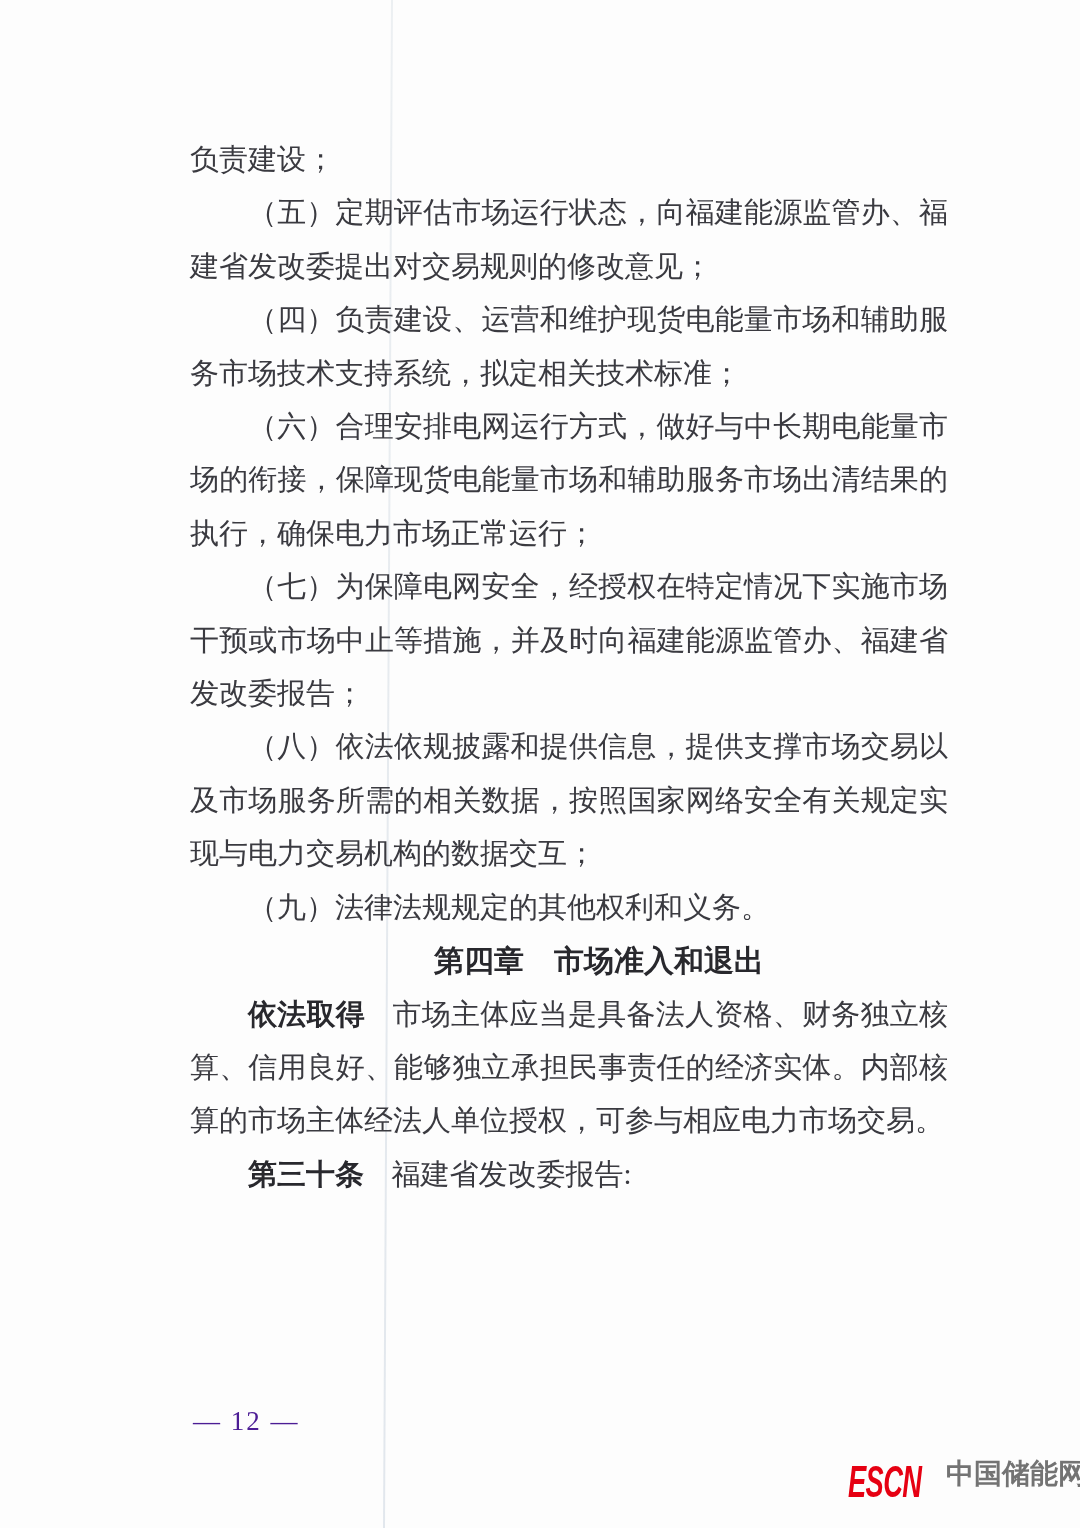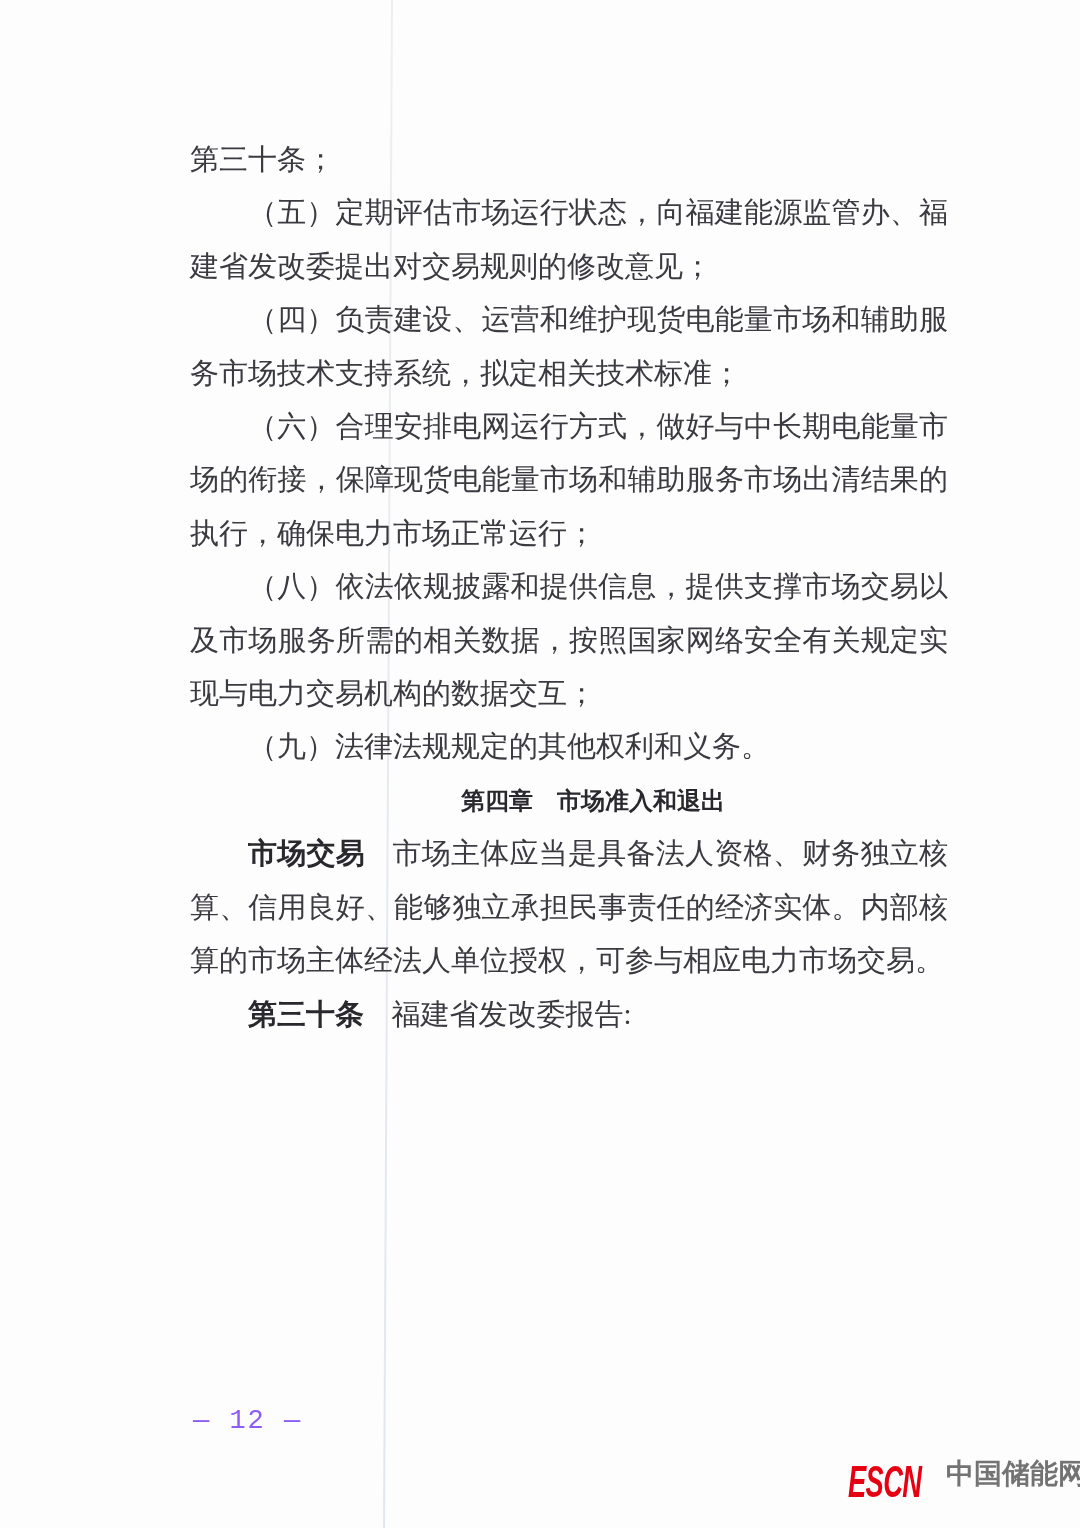--- a/index.html
+++ b/index.html
@@ -34,37 +34,37 @@
     text-justify: inter-ideograph;
   }
   .content p { margin: 0; text-indent: 2em; }
   .content p.no-indent { text-indent: 0; }
   .chapter-heading {
     margin: 0;
     text-indent: 0;
     text-align: center;
     font-family: "Liberation Sans", sans-serif;
     font-weight: 700;
-    font-size: 24px;
+    font-size: 30px;
     color: #28282d;
     line-height: 53.4px;
   }
   .article-lead {
     font-family: "Liberation Sans", sans-serif;
     font-weight: 700;
     color: #28282d;
     margin-right: 0.95em;
   }
   .page-number {
     position: absolute;
     left: 193px; top: 1406px;
     font-size: 27px;
     letter-spacing: 2px;
-    color: #8b5cf6;
-    font-family: Liberation Mono, monospace;
+    color: #4c1d95;
+    font-family: Liberation Serif, serif;
   }
   .logo {
     position: absolute;
     left: 848px; top: 1460px;
     display: flex;
     align-items: flex-start;
     white-space: nowrap;
   }
   .logo-latin {
     display: inline-block;
@@ -86,30 +86,31 @@
   }
 </style>
 </head>
 <body>
 
 <div class="page">
 
   <div class="crease"></div>
 
   <div class="content">
-    <p class="no-indent">第三十条；</p>
+    <p class="no-indent">负责建设；</p>
     <p>（五）定期评估市场运行状态，向福建能源监管办、福建省发改委提出对交易规则的修改意见；</p>
     <p>（四）负责建设、运营和维护现货电能量市场和辅助服务市场技术支持系统，拟定相关技术标准；</p>
     <p>（六）合理安排电网运行方式，做好与中长期电能量市场的衔接，保障现货电能量市场和辅助服务市场出清结果的执行，确保电力市场正常运行；</p>
+    <p>（七）为保障电网安全，经授权在特定情况下实施市场干预或市场中止等措施，并及时向福建能源监管办、福建省发改委报告；</p>
     <p>（八）依法依规披露和提供信息，提供支撑市场交易以及市场服务所需的相关数据，按照国家网络安全有关规定实现与电力交易机构的数据交互；</p>
     <p>（九）法律法规规定的其他权利和义务。</p>
 
     <p class="chapter-heading">第四章　市场准入和退出</p>
 
-    <p><span class="article-lead">市场交易</span><span>市场主体应当是具备法人资格、财务独立核算、信用良好、能够独立承担民事责任的经济实体。内部核算的市场主体经法人单位授权，可参与相应电力市场交易。</span></p>
+    <p><span class="article-lead">依法取得</span><span>市场主体应当是具备法人资格、财务独立核算、信用良好、能够独立承担民事责任的经济实体。内部核算的市场主体经法人单位授权，可参与相应电力市场交易。</span></p>
 
     <p><span class="article-lead">第三十条</span><span>福建省发改委报告:</span></p>
 
   </div>
 
   <div class="page-number">— 12 —</div>
 
   <div class="logo">
     <span class="logo-latin" style="color: rgb(230, 0, 18);">ESCN</span>
     <span class="logo-cn" style="color: #737373; margin-left: 18px;">中国储能网</span>

